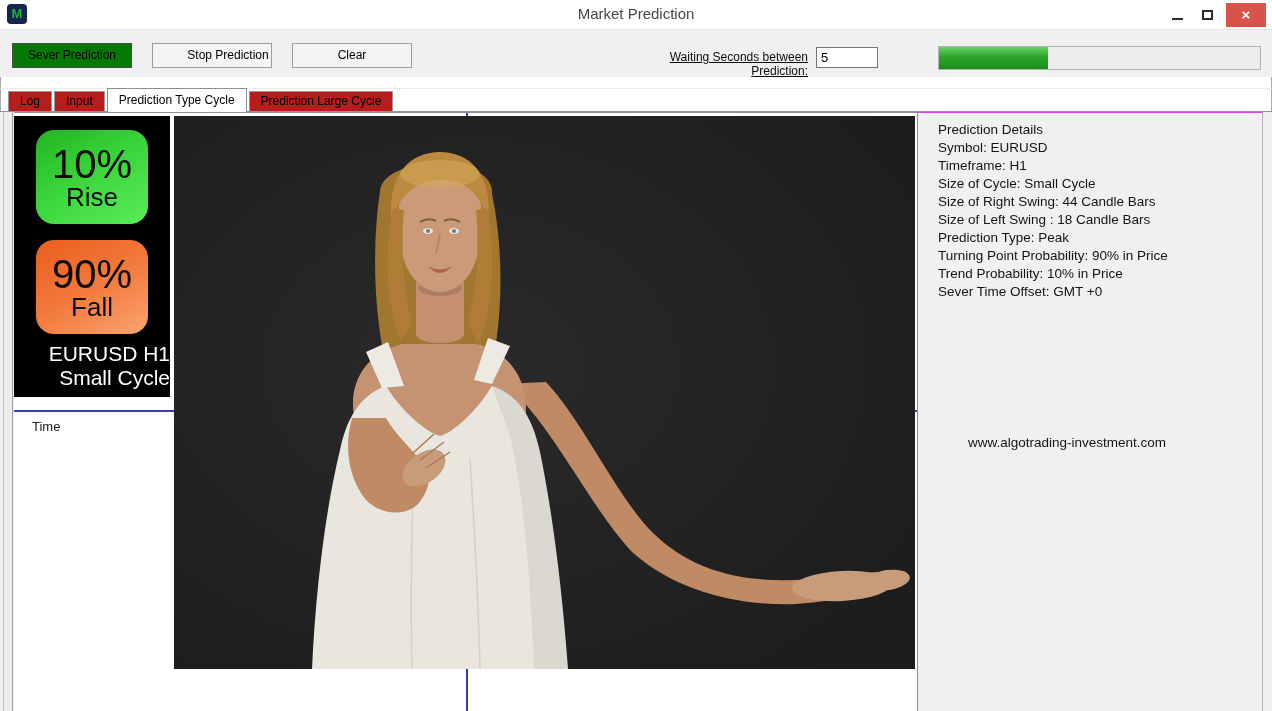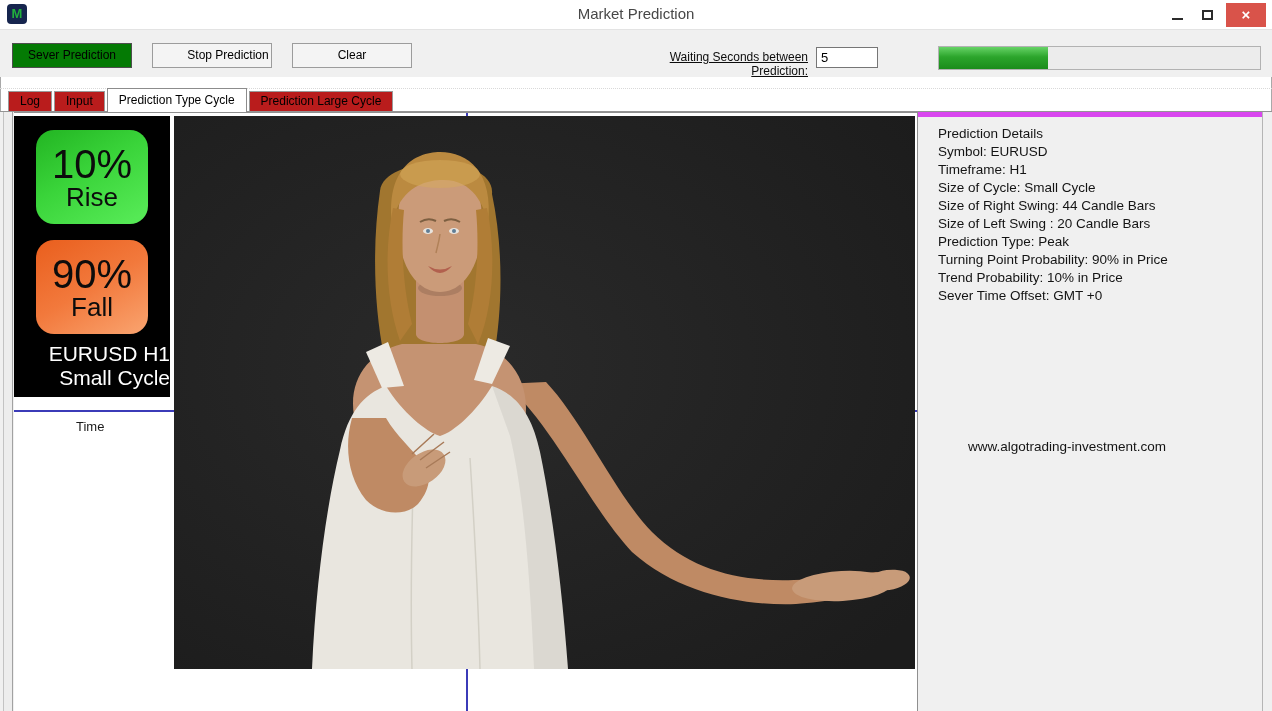--- a/index.html
+++ b/index.html
@@ -51,37 +51,37 @@
   .content { position:absolute; left:0; top:112px; width:1272px; height:599px; background:#f0f0f0; }
   .edge-line-a { position:absolute; left:3px; top:0; width:1px; height:599px; background:#c3c3c3; }
   .edge-strip  { position:absolute; left:4px; top:0; width:8px; height:599px; background:#ededed; }
   .edge-line-b { position:absolute; left:12px; top:0; width:1px; height:599px; background:#a2a2a2; }
   .edge-line-r { position:absolute; left:1262px; top:0; width:1px; height:599px; background:#b5b5b5; }
 
   .chart-panel { position:absolute; left:14px; top:0; width:904px; height:599px; background:#ffffff;
                  border-top:1px solid #8f8f8f; border-right:1px solid #8f8f8f; }
   .chart-hline { position:absolute; left:0; top:297px; width:100%; height:2px; background:var(--line,#3b3bb8); }
   .chart-vline { position:absolute; left:452px; top:0; width:2px; height:100%; background:var(--line,#3b3bb8); }
-  .time-label { position:absolute; left:18px; top:306px; font-size:13px; color:#1a1a1a;margin-left:44px; }
+  .time-label { position:absolute; left:18px; top:306px; font-size:13px; color:#1a1a1a; }
 
   .signal-box { position:absolute; left:0; top:3px; width:156px; height:281px; background:#000000; }
   .signal-btn { position:absolute; left:22px; width:112px; height:94px; border-radius:18px;
                 display:flex; flex-direction:column; align-items:center; justify-content:center;
                 color:#0c0c0c; }
   .rise { top:14px; background:linear-gradient(150deg,#25b825 5%, var(--rise,#3ad43a) 45%, #55e955 92%); }
   .fall { top:124px; background:linear-gradient(150deg,#ea6120 5%, var(--fall,#f2793c) 50%, #f9a06b 95%); }
   .signal-value { font-size:40px; line-height:40px; }
   .signal-word { font-size:26px; line-height:27px; }
   .symbol-text { position:absolute; left:0; right:0; top:226px; text-align:right; color:#ffffff;
                  font-size:21px; line-height:24px; }
 
   .presenter { position:absolute; left:160px; top:3px; width:741px; height:553px; }
 
   .details-panel { position:absolute; left:918px; top:0; width:344px; height:599px; background:#f0f0f0;
-                   border-top:5px solid #d946ef; padding:8px 0 0 20px; }
+                   border-top:1px solid #d946ef; padding:8px 0 0 20px; }
   .detail-line { font-size:13.5px; line-height:18px; color:#141414; white-space:nowrap; }
   .website { position:absolute; left:50px; top:322px; font-size:13.5px; color:#141414; }
 </style>
 </head>
 <body>
 
 <div class="window">
 
   <div class="titlebar">
     <div class="app-icon">
@@ -198,21 +198,21 @@
         </g>
       </svg>
     </div>
 
     <div class="details-panel">
       <div class="detail-line">Prediction Details</div>
       <div class="detail-line">Symbol: EURUSD</div>
       <div class="detail-line">Timeframe: H1</div>
       <div class="detail-line">Size of Cycle: Small Cycle</div>
       <div class="detail-line">Size of Right Swing: 44 Candle Bars</div>
-      <div class="detail-line">Size of Left Swing : 20 Candle Bars</div>
+      <div class="detail-line">Size of Left Swing : 18 Candle Bars</div>
       <div class="detail-line">Prediction Type: Peak</div>
       <div class="detail-line">Turning Point Probability: 90% in Price</div>
       <div class="detail-line">Trend Probability: 10% in Price</div>
       <div class="detail-line">Sever Time Offset: GMT +0</div>
       <div class="website">www.algotrading-investment.com</div>
     </div>
   </div>
 
 </div>
 

